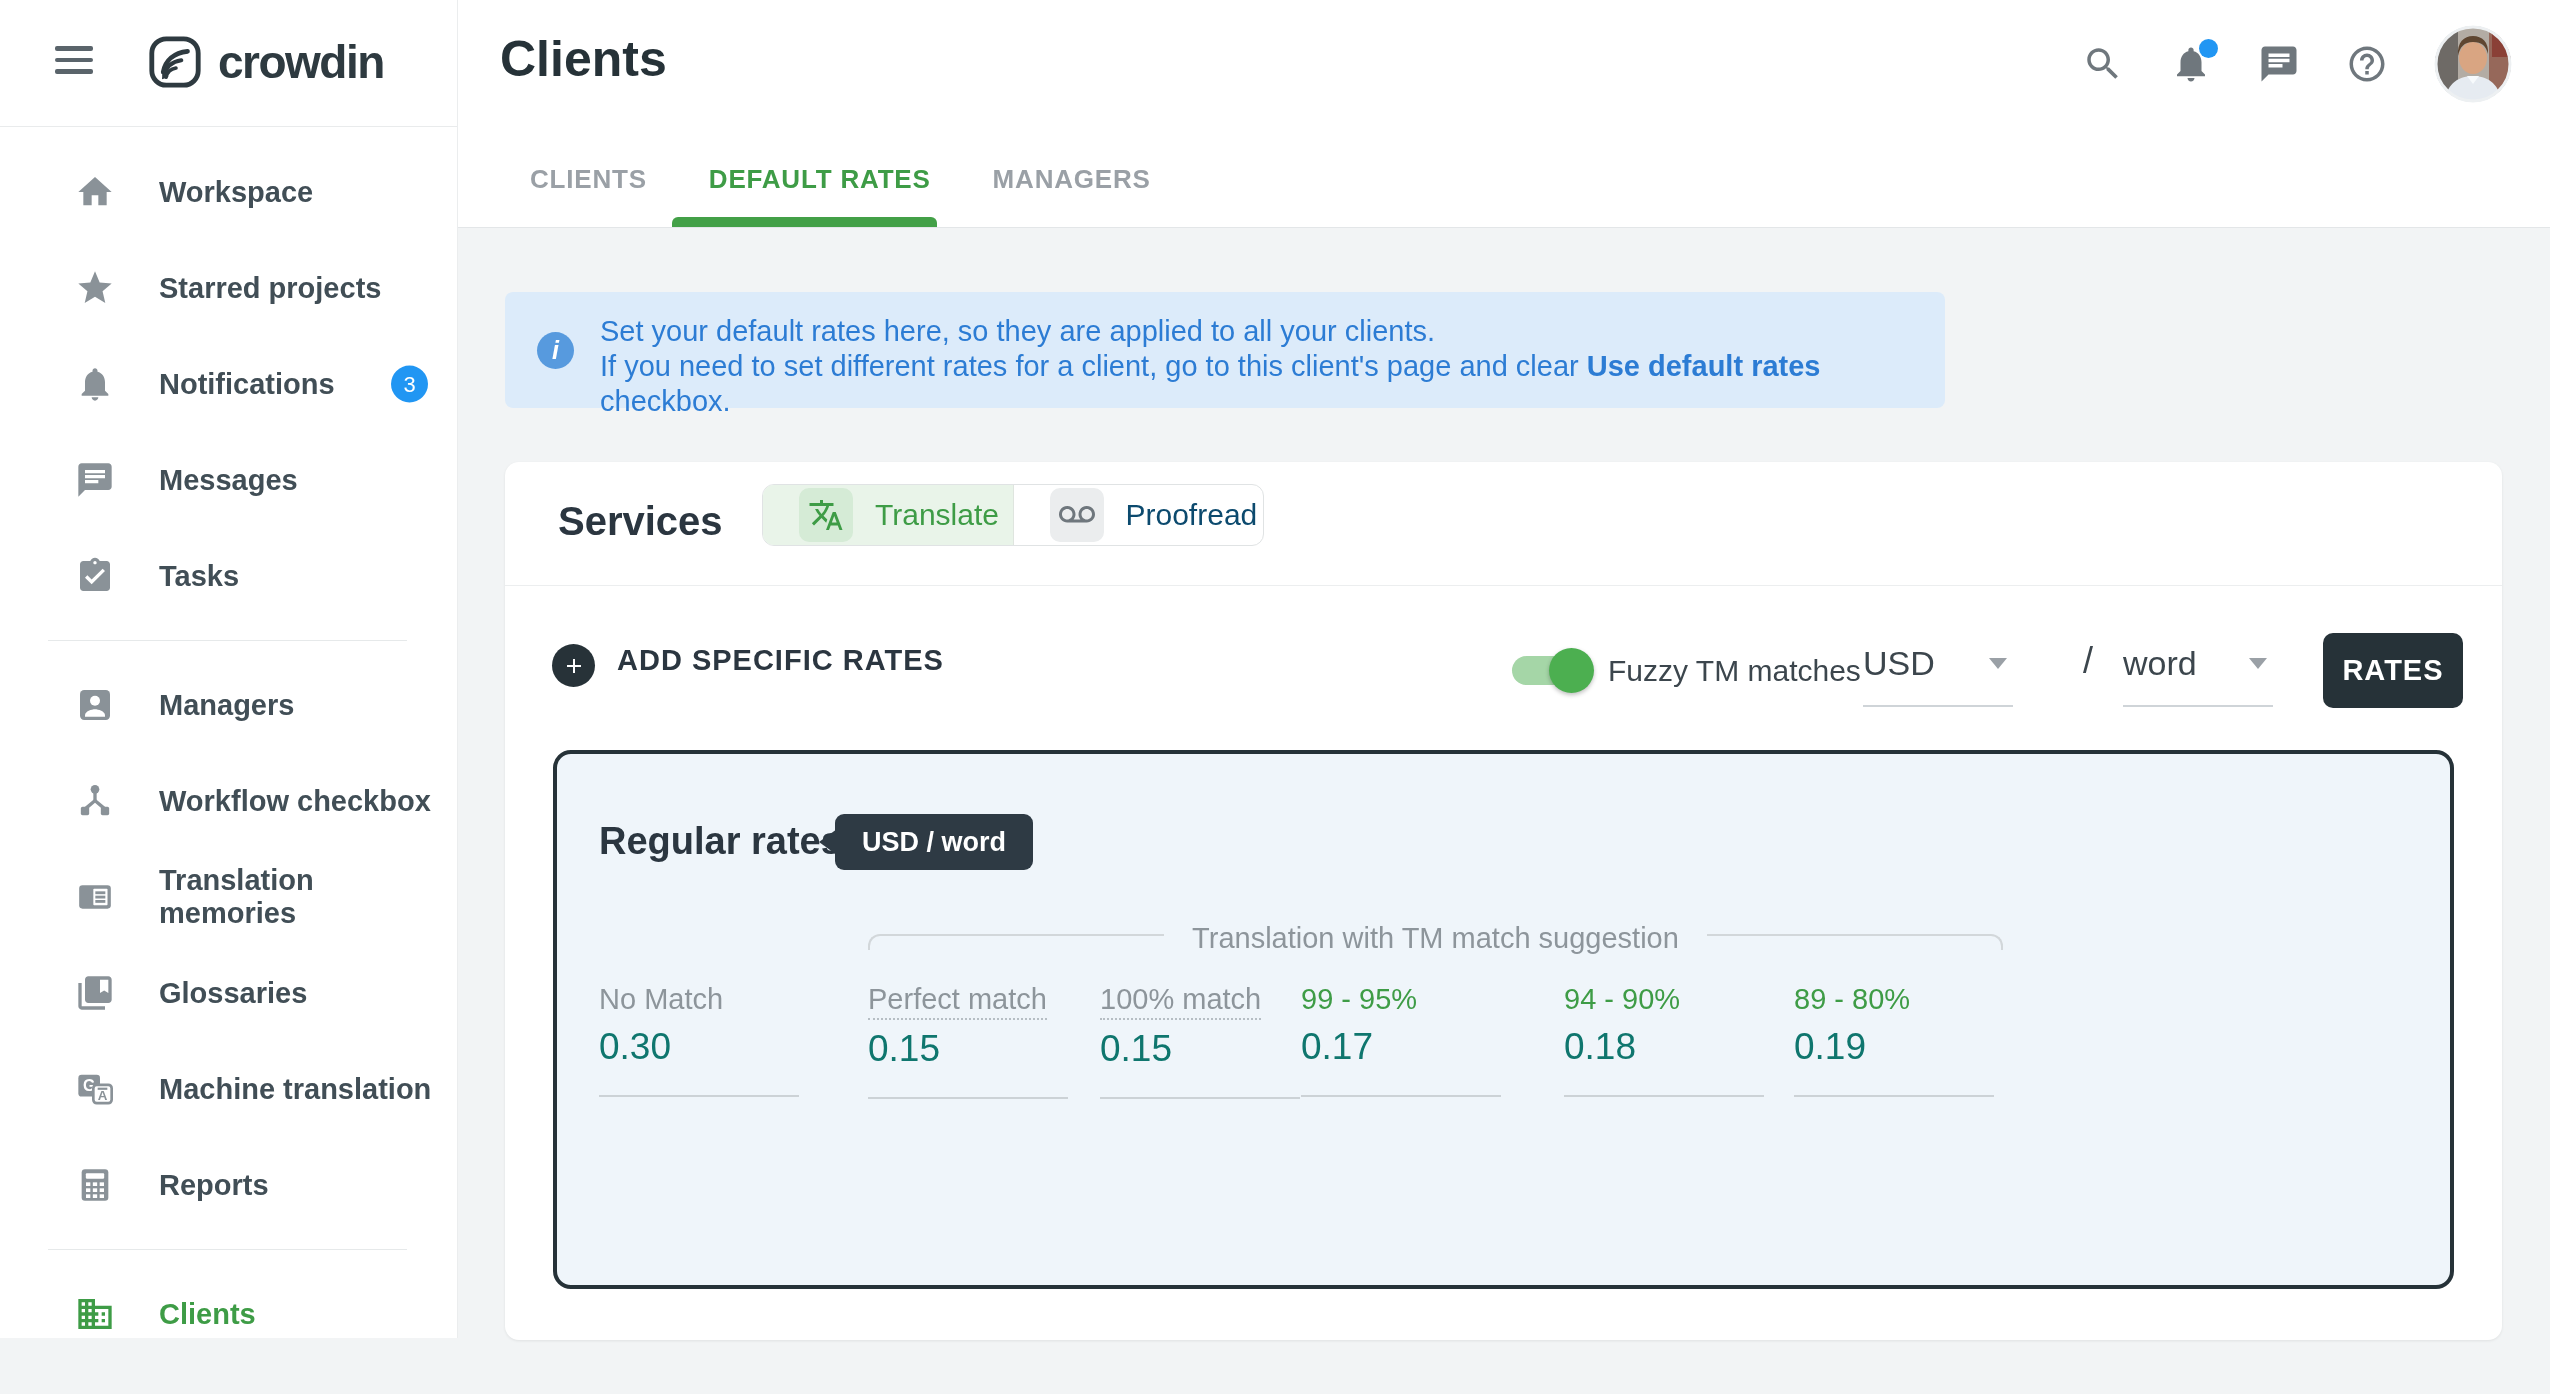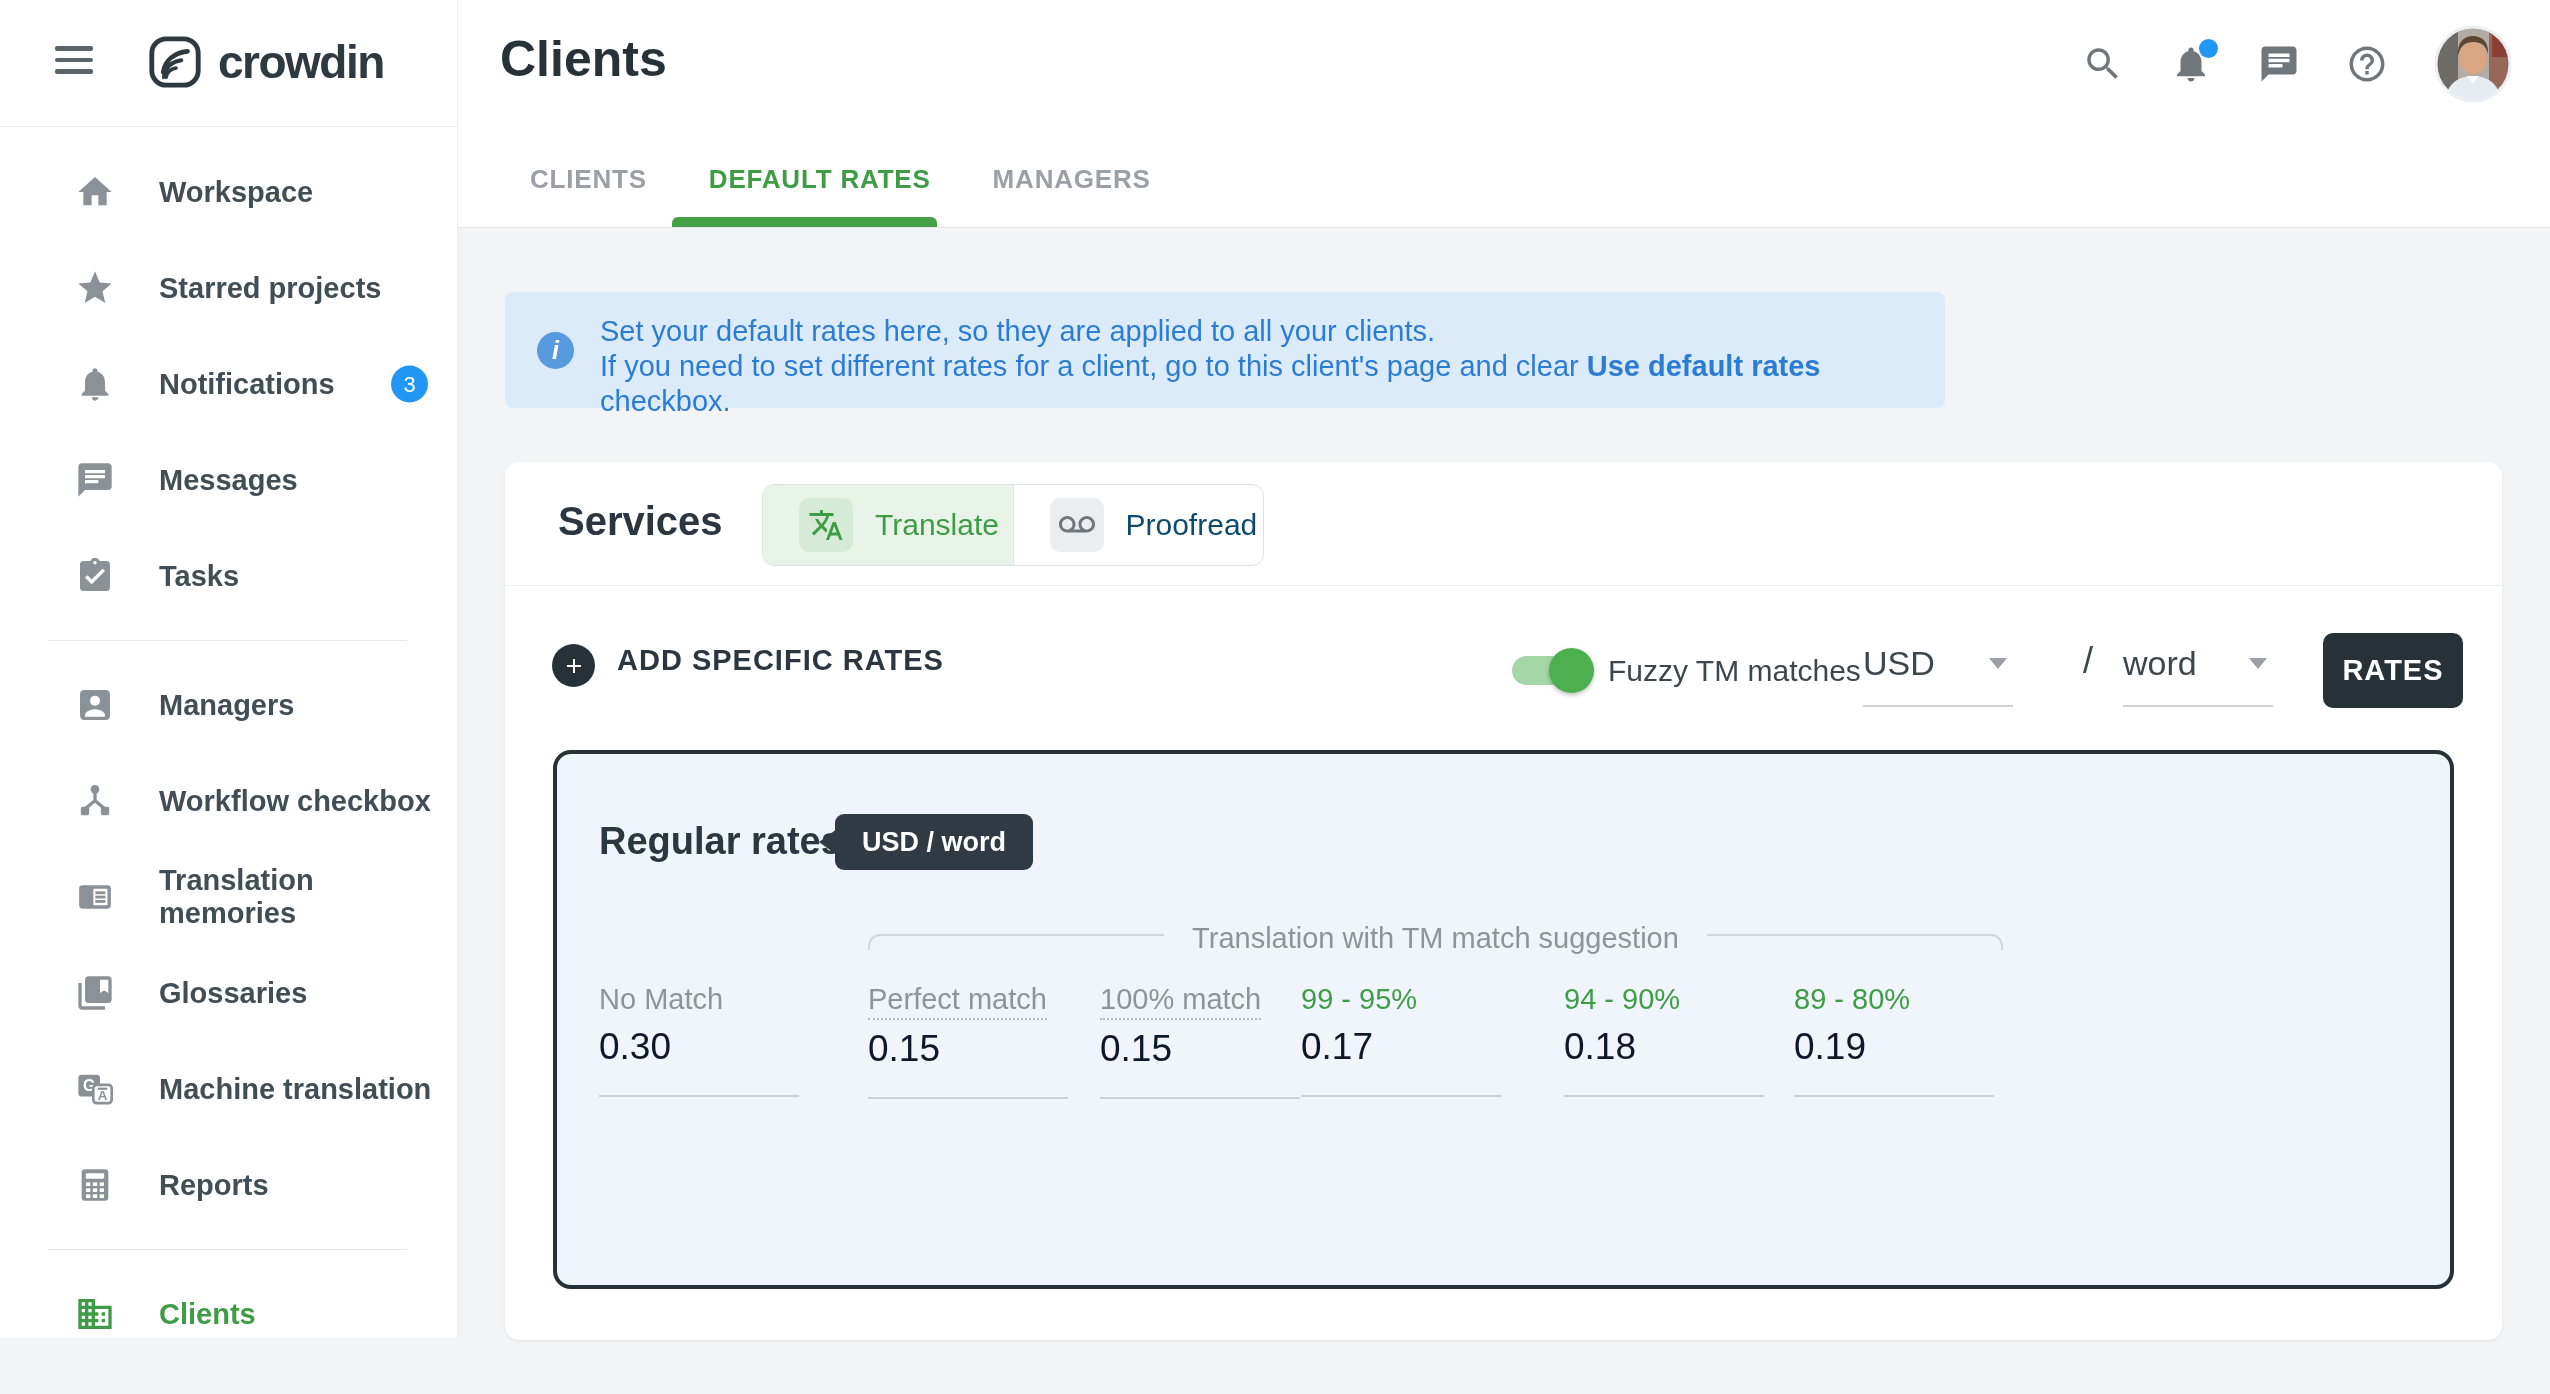--- a/index.html
+++ b/index.html
@@ -43,21 +43,21 @@
 
   .banner { position:absolute; left:47px; top:64px; width:1440px; height:116px; background:#dcebfa; border-radius:8px; }
   .banner-icon { position:absolute; left:32px; top:40px; width:37px; height:37px; border-radius:50%; background:#579ade; color:#fff; font-size:25px; font-weight:bold; display:flex; align-items:center; justify-content:center; font-style:italic; }
   .banner-text { position:absolute; left:95px; top:22px; font-size:29px; line-height:35px; color:#2c7cd4; }
   .banner-text b { font-weight:bold; }
 
   .card { position:absolute; left:47px; top:234px; width:1997px; height:878px; background:#fff; border-radius:14px; box-shadow:0 1px 3px rgba(0,0,0,.08); }
 
   
   .services-heading { position:absolute; left:53px; top:37px; font-size:40px; font-weight:bold; color:#2b3640; }
-  .segmented { position:absolute; left:257px; top:22px; width:502px; height:82px; border:1px solid #e0e3e4; border-radius:12px; display:flex; overflow:hidden; background:#fff; }
+  .segmented { position:absolute; left:257px; top:22px; width:502px; height:62px; border:1px solid #e0e3e4; border-radius:12px; display:flex; overflow:hidden; background:#fff; }
   .segment { flex:1; display:flex; align-items:center; cursor:pointer; }
   .segment.selected { background:#e9f4e9; border-right:1px solid #dfe5df; }
   .seg-iconbox { width:54px; height:54px; border-radius:10px; margin-left:36px; display:flex; align-items:center; justify-content:center; }
   .segment.selected .seg-iconbox { background:#d5ebd6; }
   .segment.plain .seg-iconbox { background:#ebedee; }
   .seg-label { margin-left:22px; font-size:30px; }
   .segment.selected .seg-label { color:#3e9c46; }
   .segment.plain .seg-label { color:#0c4a6e; }
   .card-divider { position:absolute; left:0; top:123px; width:100%; height:1px; background:#eceeef; }
 
@@ -88,21 +88,21 @@
   .bracket-row { position:absolute; left:311px; top:172px; width:1135px; display:flex; align-items:flex-start; }
   .bracket-line { flex:1; height:16px; border-top:2px solid #d2d7da; margin-top:8px; }
   .bracket-line.left  { border-left:2px solid #d2d7da; border-top-left-radius:12px; }
   .bracket-line.right { border-right:2px solid #d2d7da; border-top-right-radius:12px; }
   .bracket-label { margin:0 28px; font-size:29px; color:#8d959b; transform:translateY(-4px); white-space:nowrap; }
 
   .rate-col { position:absolute; top:226px; width:205px; }
   .rate-label { font-size:29px; color:#8d959b; display:inline-block; line-height:38px; }
   .rate-label.dotted { border-bottom:2px dotted #b6bec4; }
   .rate-label.green { color:#3e9c46; }
-  .rate-value { font-size:37px; color:#0f172a; margin-top:8px; cursor:text; }
+  .rate-value { font-size:37px; color:#0f766e; margin-top:8px; cursor:text; }
   .rate-underline { width:200px; border-bottom:2px solid #ccd2d6; margin-top:27px; }
   .col-0 { left:42px; } .col-1 { left:311px; } .col-2 { left:543px; }
   .col-3 { left:744px; } .col-4 { left:1007px; } .col-5 { left:1237px; }
 
   .ic-gray { fill:#8a9298; }
   .ic-green { fill:#3e9c46; }
   .ic-dark { fill:#6f777d; }
 </style>
 </head>
 <body>

